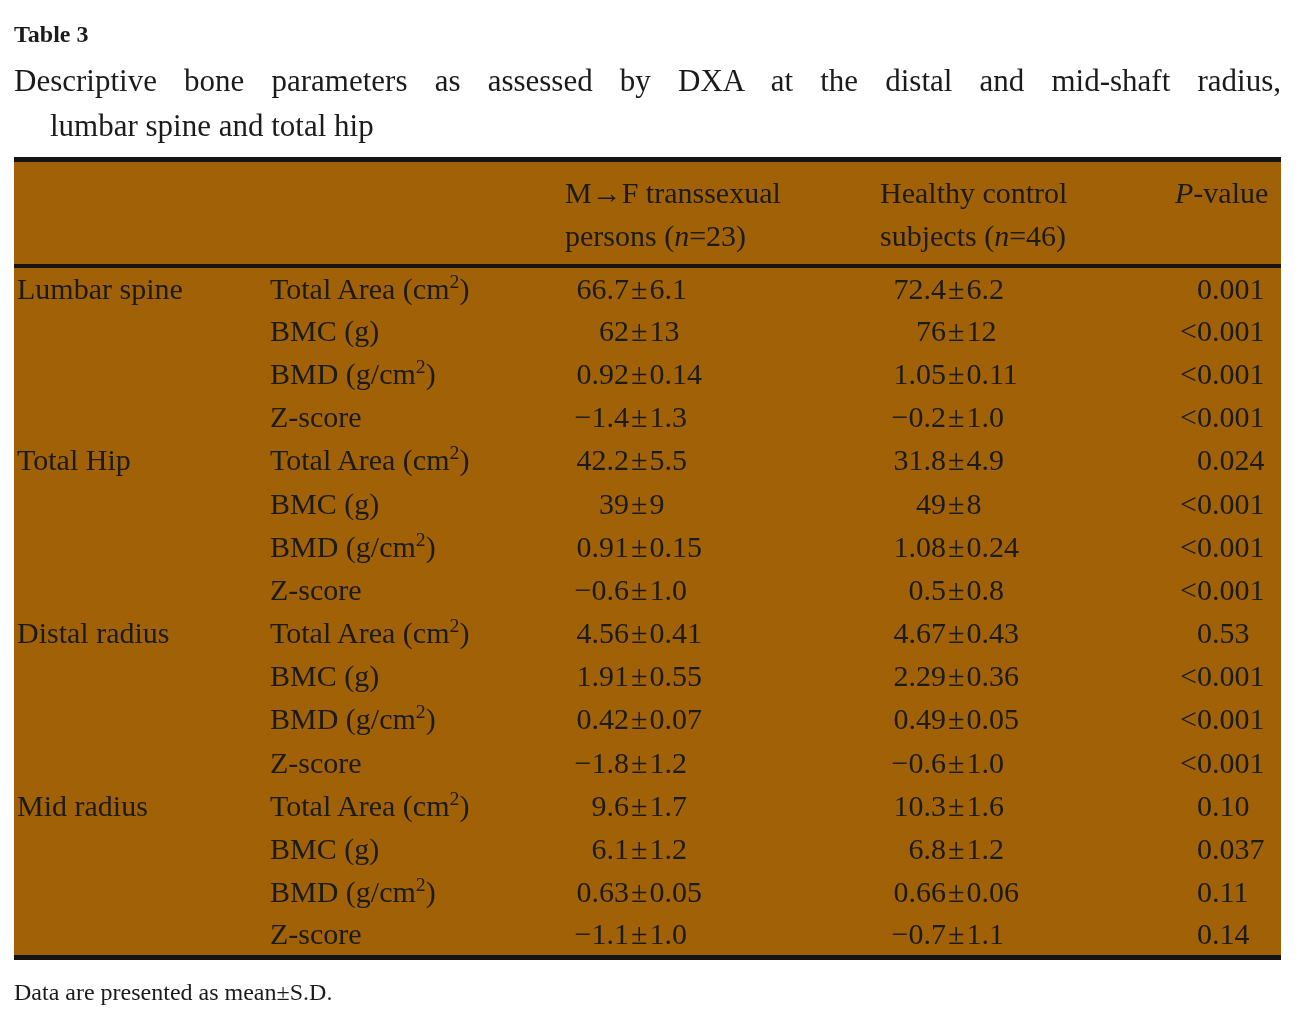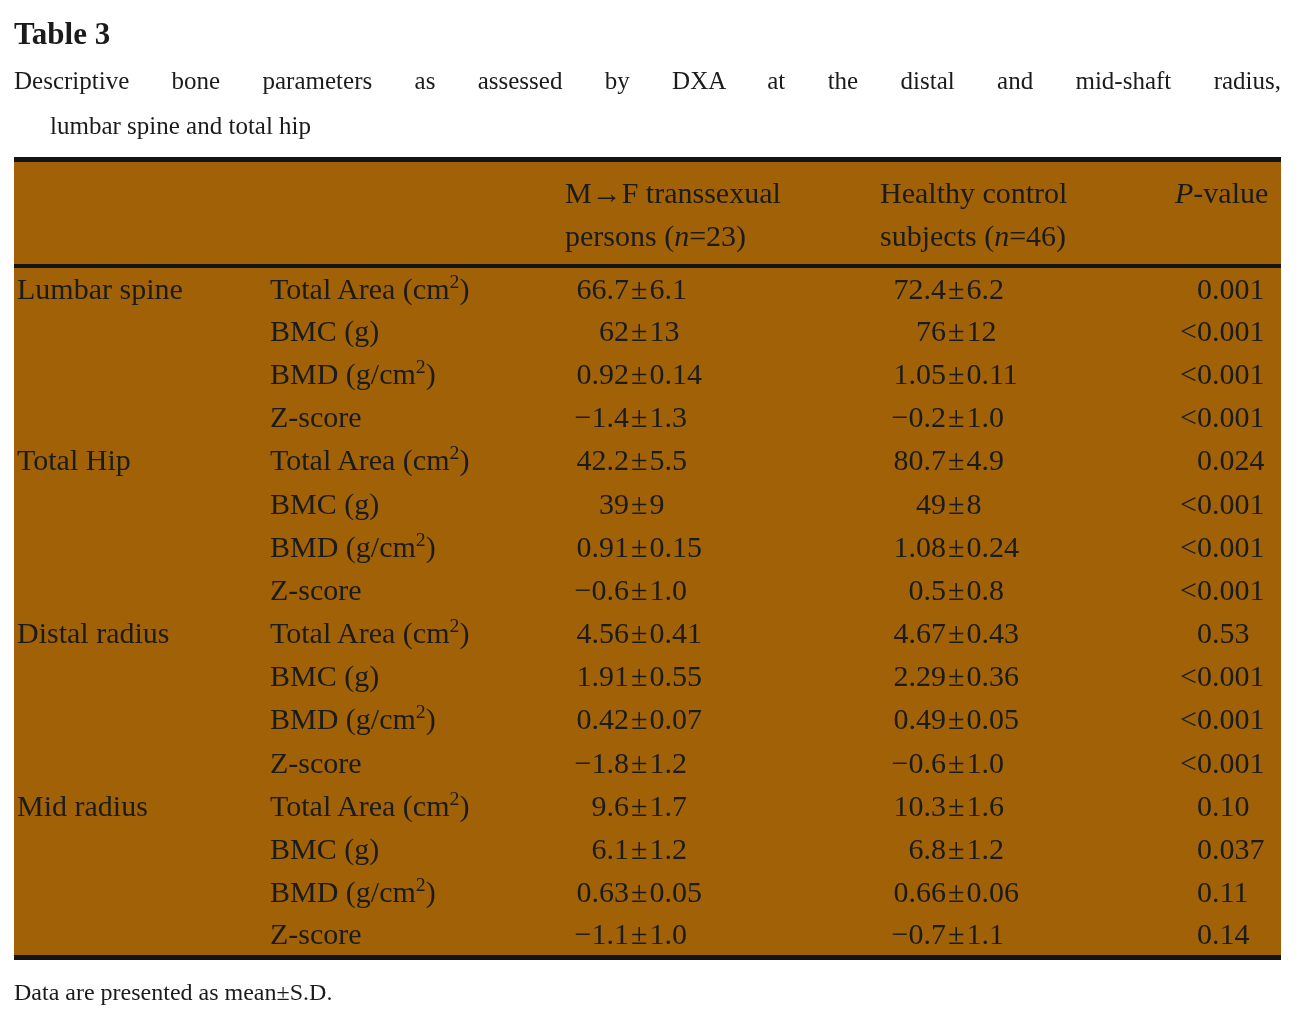--- a/index.html
+++ b/index.html
@@ -4,22 +4,22 @@
 <style>
   * { margin:0; padding:0; box-sizing:border-box; }
   html,body { width:1304px; height:1034px; background:#ffffff; }
   body {
     font-family:"Liberation Serif", serif;
     color:#1b1b1b;
     -webkit-font-smoothing:antialiased;
   }
   .sheet { position:relative; width:1304px; height:1034px; padding:14px 23px 0 14px; }
 
-  .title { font-size:31px; font-weight:bold; line-height:40px; }
-  .caption { font-size:25px; line-height:45px; width:1267px; margin-top:4px; }
+  .title { font-size:24px; font-weight:bold; line-height:40px; }
+  .caption { font-size:31px; line-height:45px; width:1267px; margin-top:4px; }
   .caption-line-1 { display:block; text-align:justify; text-align-last:justify; }
   .caption-line-2 { display:block;margin-left:36px; }
 
   table.data-table {
     width:1267px;
     margin-top:9px;
     border-collapse:collapse;
     table-layout:fixed;
     background:#a16207;
     border-top:5px solid #141414;
@@ -117,21 +117,21 @@
     <td class="c2"><span>Z-score</span><sup></sup><span></span></td>
     <td class="c3"><span class="pre">−1.4</span><span class="pm">±</span><span>1.3</span></td>
     <td class="c4"><span class="pre">−0.2</span><span class="pm">±</span><span>1.0</span></td>
     <td class="c5"><span class="plt">&lt;</span><span>0.001</span></td>
   </tr>
 
   <tr>
     <td class="c1"><span>Total Hip</span></td>
     <td class="c2"><span>Total Area (cm</span><sup>2</sup><span>)</span></td>
     <td class="c3"><span class="pre">42.2</span><span class="pm">±</span><span>5.5</span></td>
-    <td class="c4"><span class="pre">80.7</span><span class="pm">±</span><span>4.9</span></td>
+    <td class="c4"><span class="pre">31.8</span><span class="pm">±</span><span>4.9</span></td>
     <td class="c5"><span class="plt"></span><span>0.024</span></td>
   </tr>
 
   <tr>
     <td class="c1"><span></span></td>
     <td class="c2"><span>BMC (g)</span><sup></sup><span></span></td>
     <td class="c3"><span class="pre">39</span><span class="pm">±</span><span>9</span></td>
     <td class="c4"><span class="pre">49</span><span class="pm">±</span><span>8</span></td>
     <td class="c5"><span class="plt">&lt;</span><span>0.001</span></td>
   </tr>

